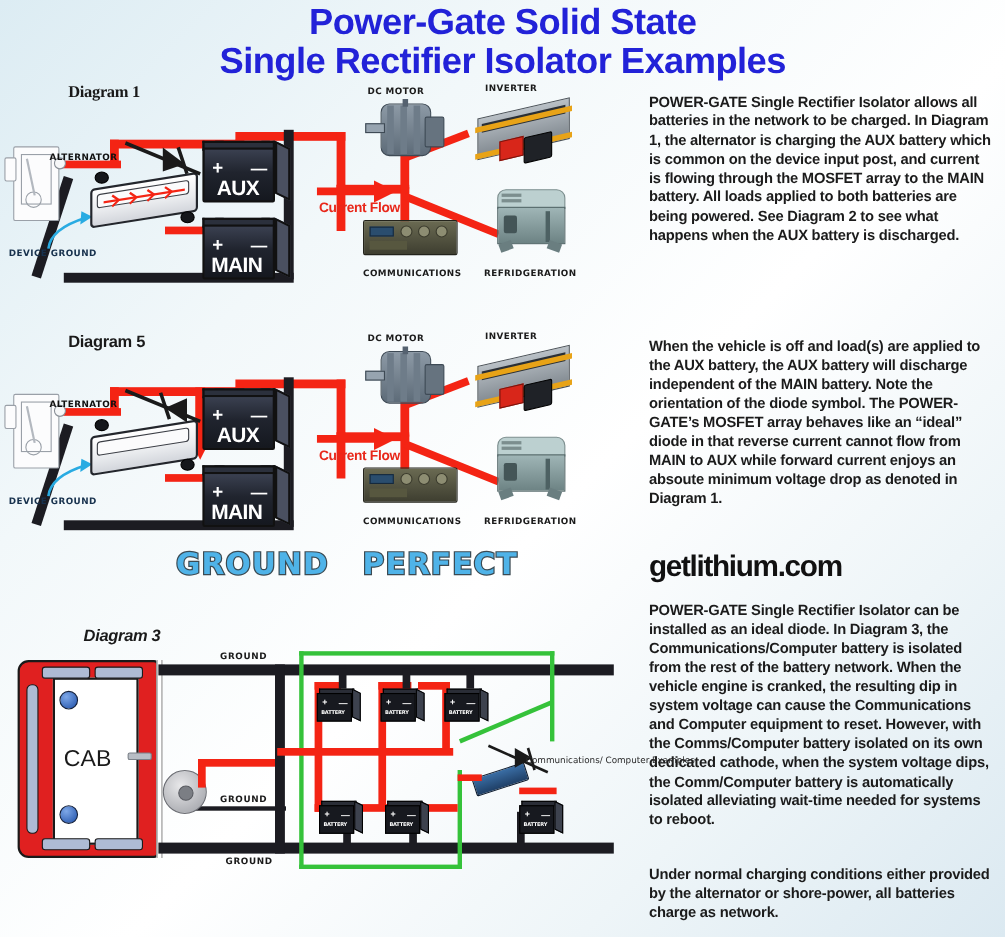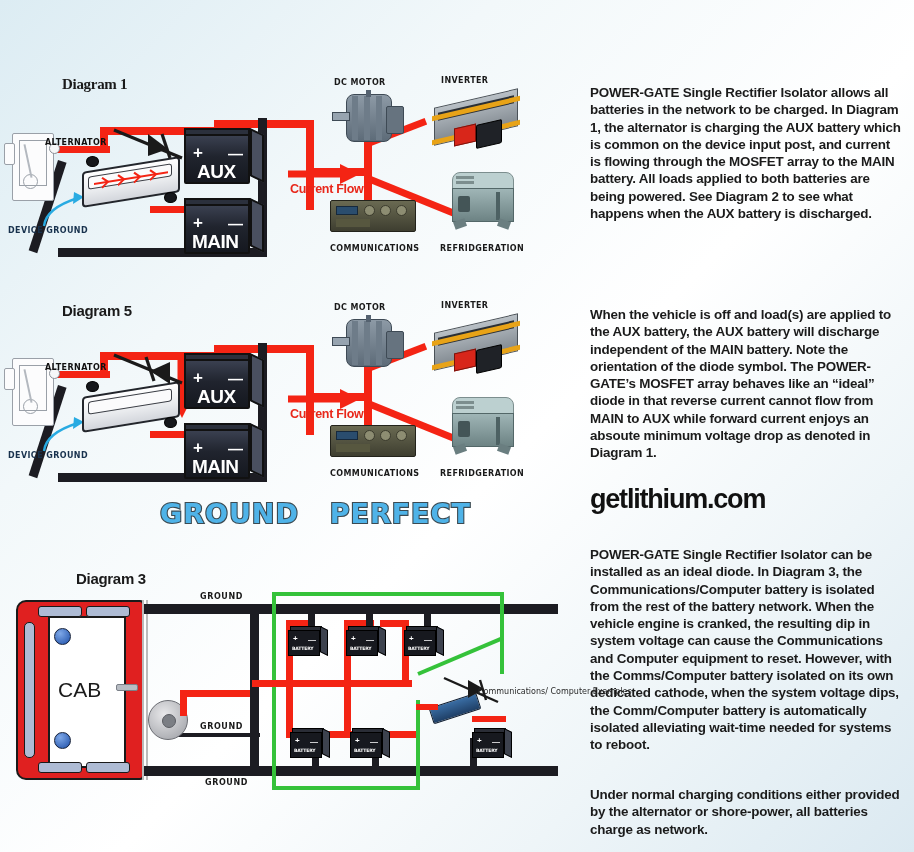--- a/index.html
+++ b/index.html
@@ -122,24 +122,28 @@
   .sm-batt .sb-l { position:absolute; color:#fff; font-weight:bold; font-size:4.6px; letter-spacing:-0.2px; font-family:"DejaVu Sans",sans-serif; }
 
   .iso3 { position:absolute; background:linear-gradient(180deg,#3a6ea5,#1f3f66); border:1.2px solid #0d1c30; border-radius:2px; transform:rotate(-18deg); }
   .comm-lbl { position:absolute; font-size:8px; color:#2a2a2a; line-height:11px; font-family:"DejaVu Sans",sans-serif; }
 </style>
 </head>
 <body>
 
 <div class="page">
 
+  <div class="title-block">
+    <div class="title-line">Power-Gate Solid State</div>
+    <div class="title-line">Single Rectifier Isolator Examples</div>
+  </div>
 
   <div class="rcol rtext" style="top:84px;">POWER-GATE Single Rectifier Isolator allows all batteries in the network to be charged. In Diagram 1, the alternator is charging the AUX battery which is common on the device input post, and current is flowing through the MOSFET array to the MAIN battery. All loads applied to both batteries are being powered.  See Diagram 2 to see what happens when the AUX battery is discharged.</div>
   <div class="rcol rtext" style="top:306px;">When the vehicle is off and load(s) are applied to the AUX battery, the AUX battery will discharge independent of the MAIN battery. Note the orientation of the diode symbol. The POWER-GATE’s MOSFET array behaves like an “ideal” diode in that reverse current cannot flow from MAIN to AUX while forward current enjoys an absoute minimum voltage drop as denoted in Diagram 1.</div>
-  <div class="rcol brand-site" style="top:484px;">getlithium.com</div>
+  <div class="rcol brand-site" style="top:500px;">getlithium.com</div>
   <div class="rcol rtext" style="top:546px;">POWER-GATE Single Rectifier Isolator can be installed as an ideal diode.  In Diagram 3, the Communications/Computer battery is isolated from the rest of the battery network. When the vehicle engine is cranked, the resulting dip in system voltage can cause the Communications and Computer equipment to reset.  However, with the Comms/Computer battery isolated on its own dedicated cathode, when the system voltage dips, the Comm/Computer battery is automatically isolated alleviating wait-time needed for systems to reboot.</div>
   <div class="rcol rtext" style="top:786px;">Under normal charging conditions either provided by the alternator or shore-power, all batteries charge as network.</div>
 
   <div class="dlabel" style="left:62px; top:76px;font-family:Liberation Serif, serif;">Diagram 1</div>
 
   <div class="wire-red" style="left:100px; top:127px; width:8px; height:24px;"></div>
   <div class="wire-red" style="left:100px; top:127px; width:122px; height:8px;"></div>
   <div class="wire-red" style="left:214px; top:127px; width:8px; height:22px;"></div>
   <div class="wire-red" style="left:55px; top:146px; width:55px; height:7px;"></div>
 
@@ -389,21 +393,21 @@
     <div style="position:absolute;left:50px;top:50px;width:12px;height:8px;background:#6a7e80;transform:rotate(20deg);"></div>
   </div>
   <div class="tinylabel" style="left:440px; top:469px; color:#1a1a1a;">REFRIDGERATION</div>
 
   <div class="ps-logo" style="left:160px; top:498px;">
     <span>GROUND</span>
     <span style="width:10px;"></span>
     <span>PERFECT</span>
   </div>
 
-  <div class="dlabel" style="left:76px; top:570px;">Diagram 3</div>
+  <div class="dlabel" style="left:76px; top:570px;font-style:italic;">Diagram 3</div>
 
   <div class="cab-outer" style="left:16px; top:600px; width:128px; height:180px;">
     <div class="cab-inner" style="left:30px; top:14px; width:78px; height:152px;"></div>
   </div>
   <div class="cab-bar" style="left:38px; top:606px; width:44px; height:11px;"></div>
   <div class="cab-bar" style="left:86px; top:606px; width:44px; height:11px;"></div>
   <div class="cab-bar" style="left:38px; top:762px; width:44px; height:11px;"></div>
   <div class="cab-bar" style="left:86px; top:762px; width:44px; height:11px;"></div>
   <div class="cab-bar" style="left:24px; top:622px; width:11px; height:136px; border-radius:5px;"></div>
   <div class="cab-light" style="left:54px; top:628px; width:17px; height:17px;"></div>

